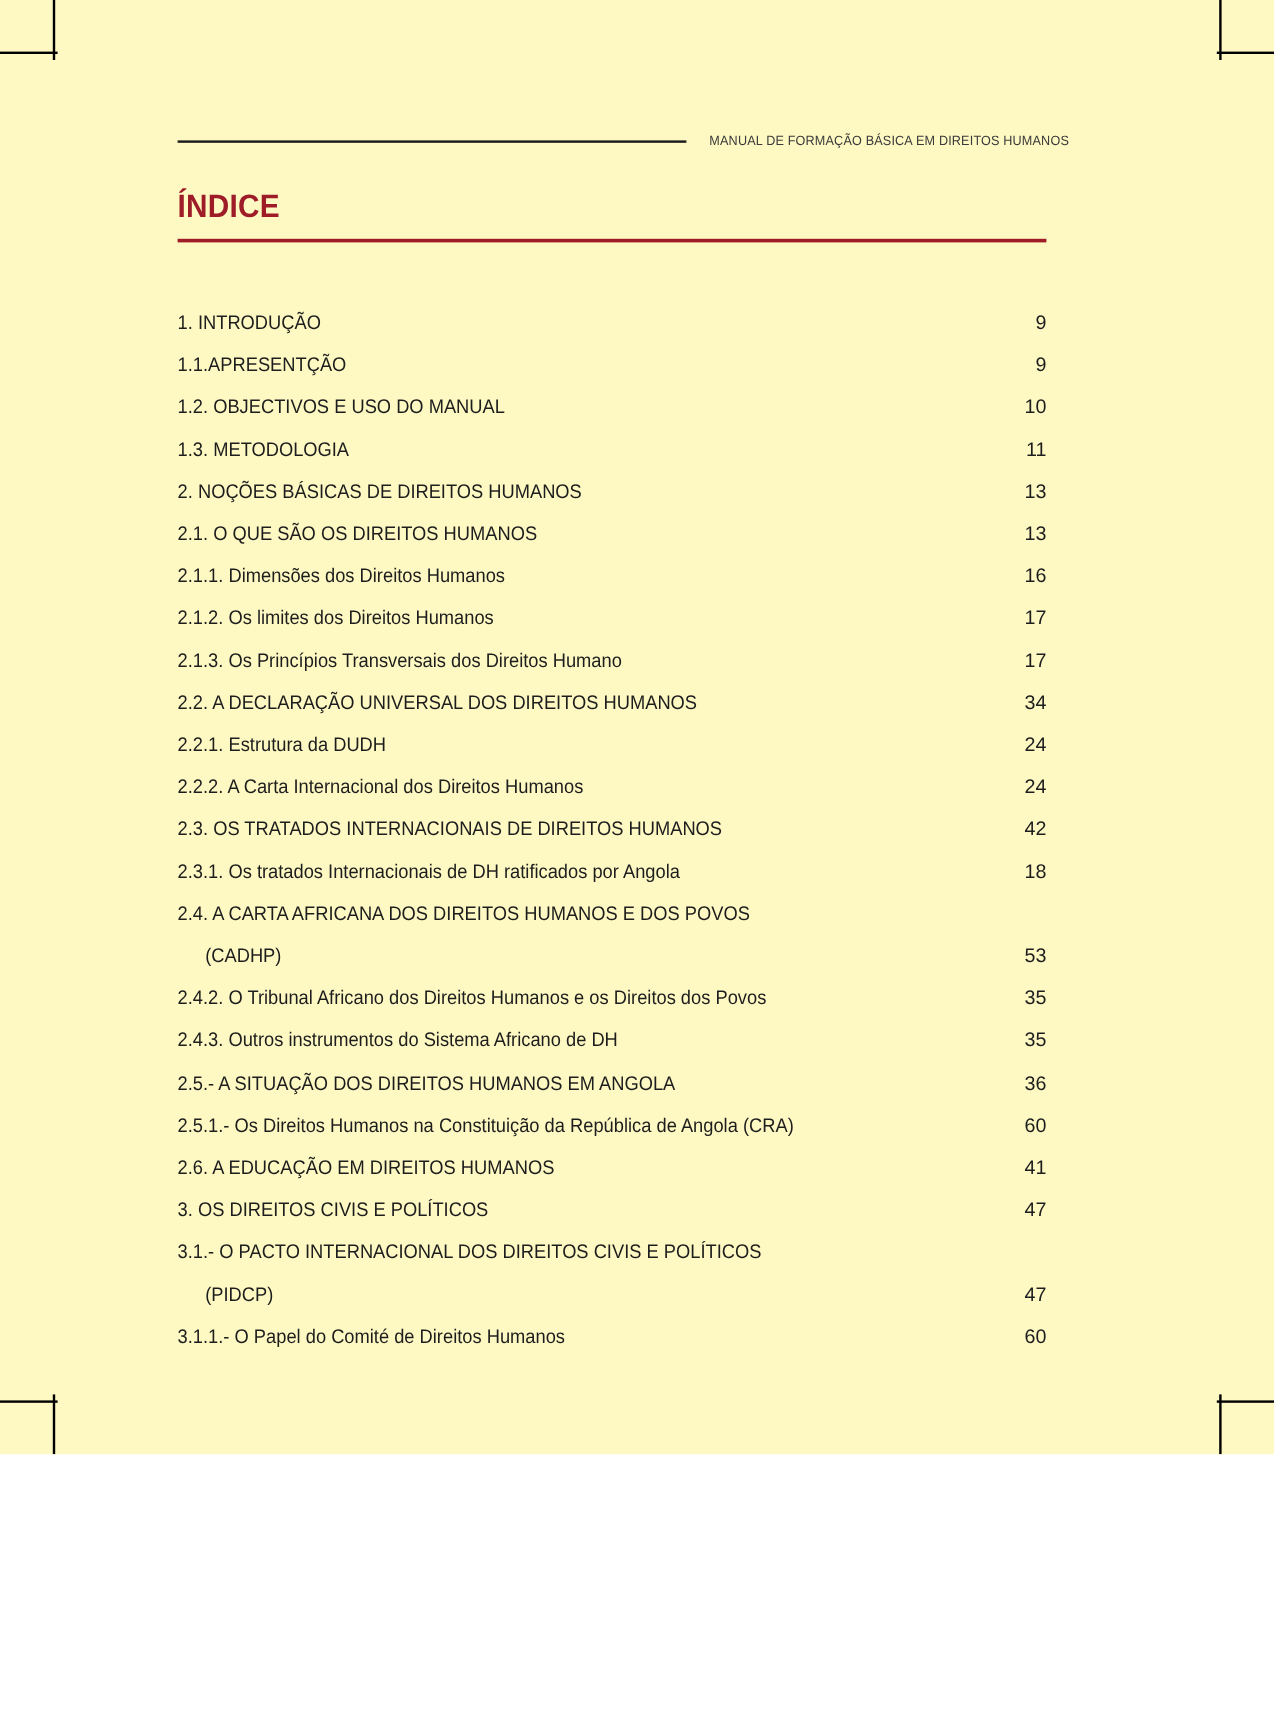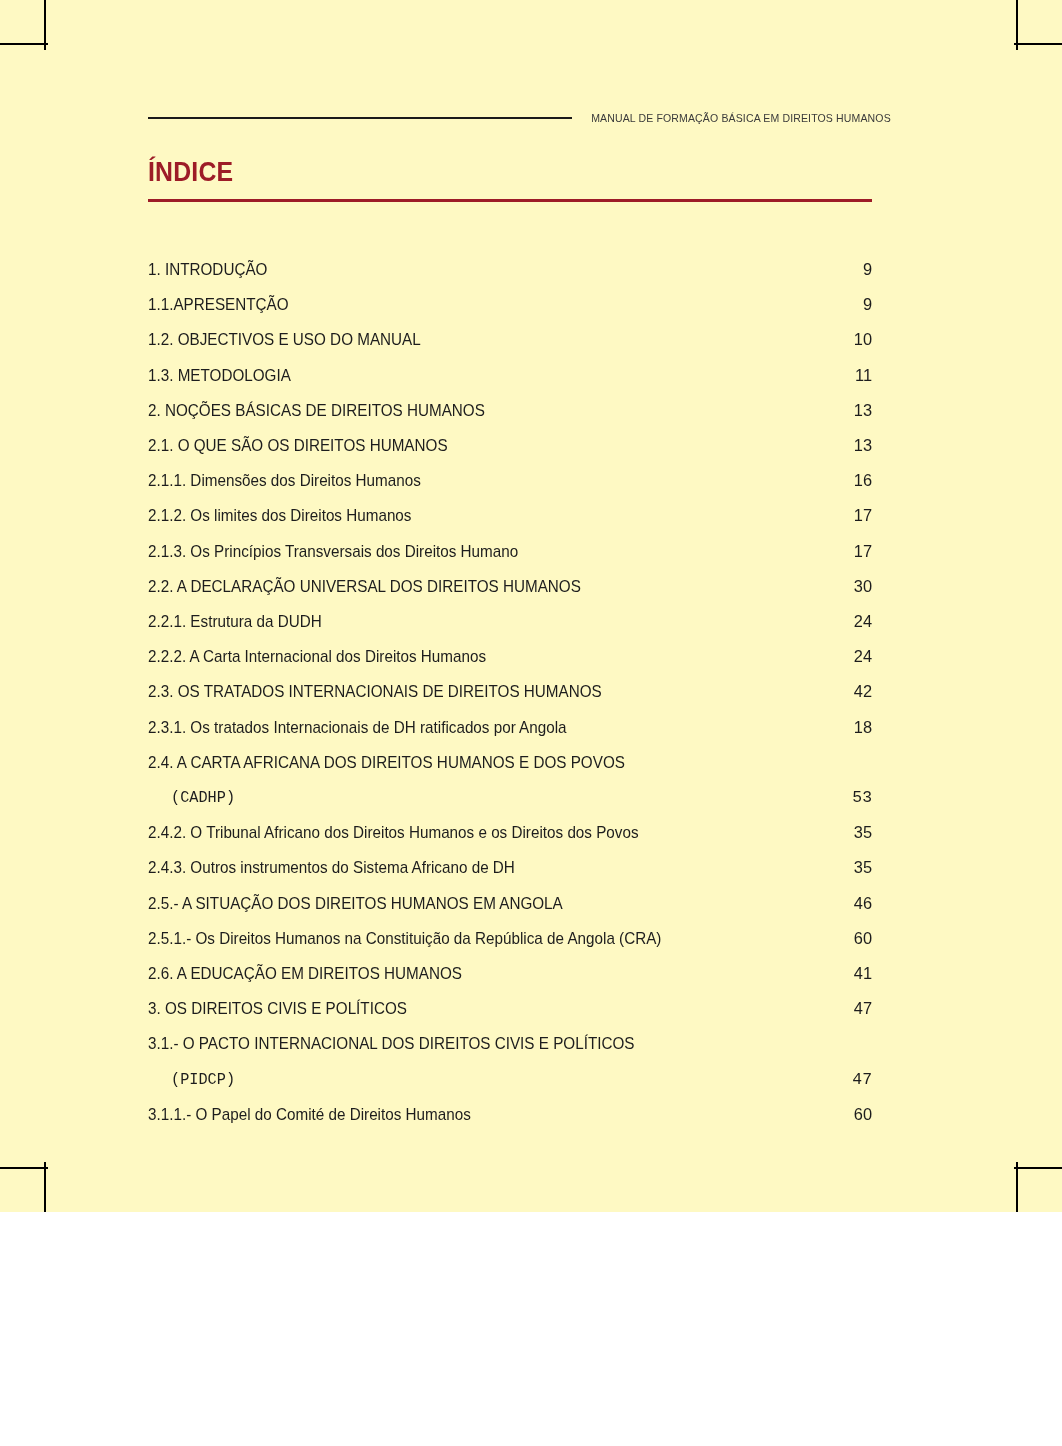--- a/index.html
+++ b/index.html
@@ -139,21 +139,20 @@
   .toc-entry.wrapped .first-line {
     display: block;
     transform: scaleX(0.93);
     transform-origin: left center;
   }
   .toc-entry.wrapped .second-line {
     display: flex;
     align-items: baseline;
     padding-left: 23px;
     width: calc(100% - 23px);
-    font-family: Liberation Mono, monospace;
   }
 
   
   .footer {
     position: absolute;
     left: 0;
     top: 1300px;
     width: 1062px;
     display: flex;
     align-items: center;
@@ -255,21 +254,21 @@
         <span class="toc-row">
           <span class="toc-label">2.1.3. Os Princípios Transversais dos Direitos Humano</span>
           <span class="toc-dots"></span>
           <span class="toc-page">17</span>
         </span>
       </div>
       <div class="toc-entry">
         <span class="toc-row">
           <span class="toc-label">2.2. A DECLARAÇÃO UNIVERSAL DOS DIREITOS HUMANOS</span>
           <span class="toc-dots"></span>
-          <span class="toc-page">30</span>
+          <span class="toc-page">34</span>
         </span>
       </div>
       <div class="toc-entry">
         <span class="toc-row">
           <span class="toc-label">2.2.1. Estrutura da DUDH</span>
           <span class="toc-dots"></span>
           <span class="toc-page">24</span>
         </span>
       </div>
       <div class="toc-entry">
@@ -312,21 +311,21 @@
         <span class="toc-row">
           <span class="toc-label">2.4.3. Outros instrumentos do Sistema Africano de DH</span>
           <span class="toc-dots"></span>
           <span class="toc-page">35</span>
         </span>
       </div>
       <div class="toc-entry">
         <span class="toc-row">
           <span class="toc-label">2.5.- A SITUAÇÃO DOS DIREITOS HUMANOS EM ANGOLA</span>
           <span class="toc-dots"></span>
-          <span class="toc-page">46</span>
+          <span class="toc-page">36</span>
         </span>
       </div>
       <div class="toc-entry">
         <span class="toc-row">
           <span class="toc-label">2.5.1.- Os Direitos Humanos na Constituição da República de Angola (CRA)</span>
           <span class="toc-dots"></span>
           <span class="toc-page">60</span>
         </span>
       </div>
       <div class="toc-entry">

